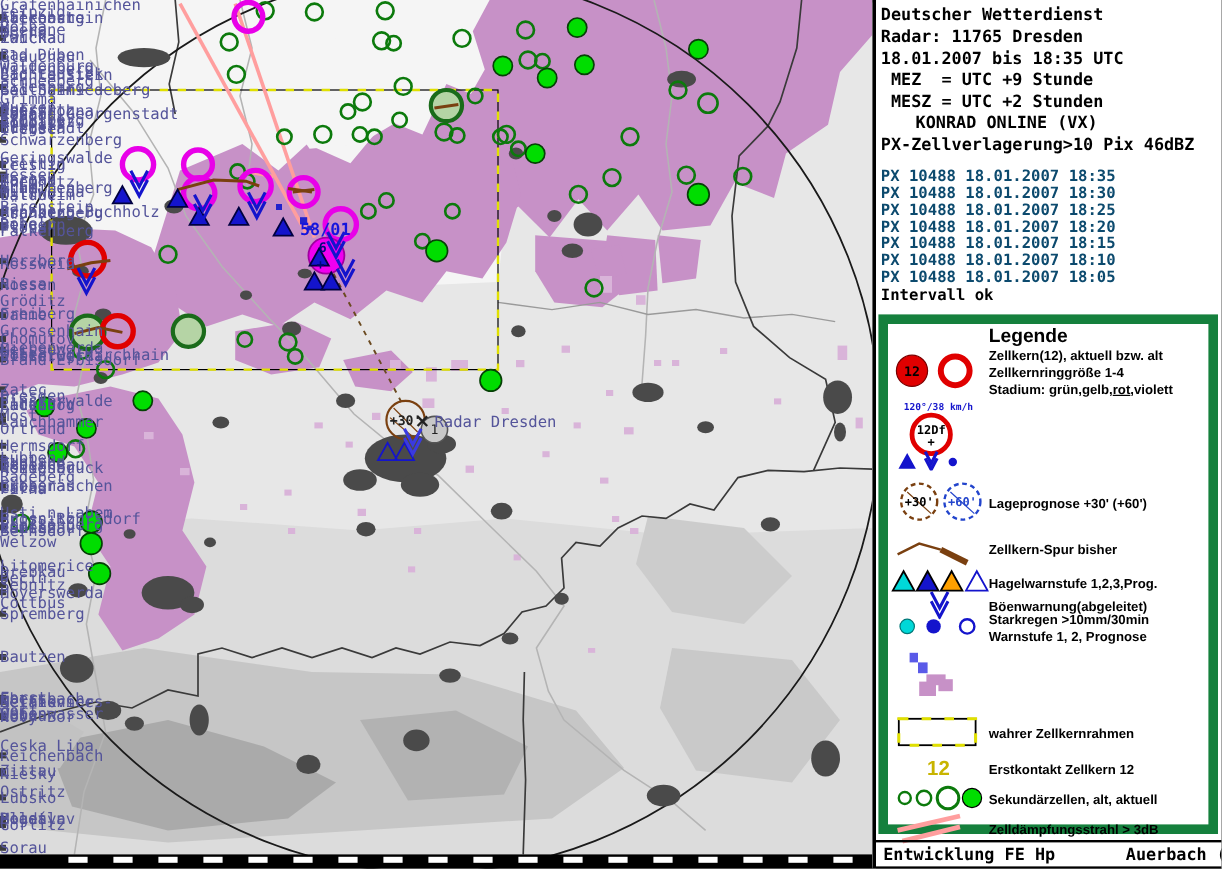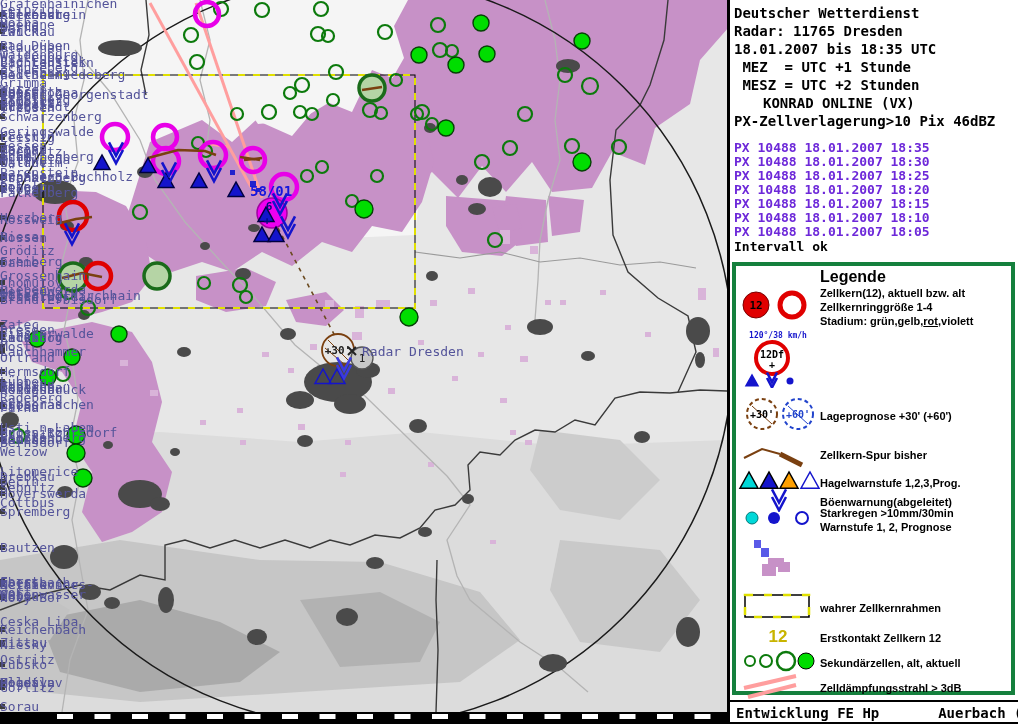--- a/index.html
+++ b/index.html
@@ -3,28 +3,28 @@
 <meta charset="utf-8">
 <style>
   html,body{margin:0;padding:0;background:#888;}
   #page{position:relative;width:1018px;height:724px;background:#fff;overflow:hidden;
         font-family:"DejaVu Sans Mono",monospace;box-shadow:inset 0 0 0 2px #000;}
   #map-wrap{position:absolute;left:0;top:0;width:727px;height:724px;}
   #map-svg{display:block;}
   #panel{position:absolute;left:727px;top:0;width:351px;height:724px;background:#fff;
          border-left:3px solid #000;box-sizing:border-box;}
   .hline{position:absolute;left:4px;font-weight:bold;font-size:14px;color:#000;white-space:pre;}
-  .pxline{position:absolute;left:4px;font-weight:bold;font-size:13px;color:#6d28d9;white-space:pre;}
+  .pxline{position:absolute;left:4px;font-weight:bold;font-size:13px;color:#0c4a6e;white-space:pre;}
   #status-line{position:absolute;left:4px;top:239px;font-weight:bold;font-size:13px;}
   #logo{position:absolute;left:228px;top:140px;width:58px;height:98px;}
   #logo .bar{position:absolute;left:14px;top:0;width:30px;height:26px;background:#0a53d6;
              color:#fff;font-weight:bold;font-size:13px;text-align:center;line-height:26px;
              letter-spacing:-1px;}
   #legend-box{position:absolute;left:2px;top:262px;width:283px;height:433px;
-              border:4px solid #15803d;box-sizing:border-box;}
+              border:8px solid #15803d;box-sizing:border-box;}
   #legend-title{position:absolute;left:84px;top:2px;font-family:"Liberation Sans",sans-serif;
                 font-weight:bold;font-size:16px;}
   .leg-row{position:absolute;left:2px;display:flex;align-items:center;}
   .leg-icon{width:82px;flex:0 0 82px;text-align:center;}
   .leg-text{font-family:"Liberation Sans",sans-serif;font-weight:bold;font-size:11px;
             line-height:14px;color:#000;white-space:pre;}
   #panel-footer{position:absolute;left:0;top:700px;width:100%;height:24px;border-top:2px solid #000;}
   #footer-left{position:absolute;left:6px;top:3px;font-weight:bold;font-size:14px;}
   #footer-right{position:absolute;right:5px;top:3px;font-weight:bold;font-size:14px;}
   #panel-bottom-strip{position:absolute;left:0;bottom:0;width:100%;height:4px;background:#000;}
@@ -615,21 +615,21 @@
         <rect x="657" y="714" width="16" height="5" fill="#fff"></rect>
         <rect x="694.5" y="714" width="16" height="5" fill="#fff"></rect>
       </svg>
   </div>
 
   <div id="panel">
     <div id="header-block">
         <div class="hline" style="top: 5px;">Deutscher Wetterdienst</div>
         <div class="hline" style="top: 23px;">Radar: 11765 Dresden</div>
         <div class="hline" style="top: 41px;">18.01.2007 bis 18:35 UTC</div>
-        <div class="hline" style="top: 59px;"> MEZ  = UTC +1 Stunde</div>
+        <div class="hline" style="top: 59px;"> MEZ  = UTC +9 Stunde</div>
         <div class="hline" style="top: 77px;"> MESZ = UTC +2 Stunden</div>
         <div class="hline" style="top: 95px; padding-left: 29px;">KONRAD ONLINE (VX)</div>
         <div class="hline" style="top: 113px;">PX-Zellverlagerung&gt;10 Pix 46dBZ</div>
       </div>
     <div id="px-block">
         <div class="pxline" style="top: 140px;">PX 10488 18.01.2007 18:35</div>
         <div class="pxline" style="top: 154px;">PX 10488 18.01.2007 18:30</div>
         <div class="pxline" style="top: 168px;">PX 10488 18.01.2007 18:25</div>
         <div class="pxline" style="top: 182px;">PX 10488 18.01.2007 18:20</div>
         <div class="pxline" style="top: 196px;">PX 10488 18.01.2007 18:15</div>

